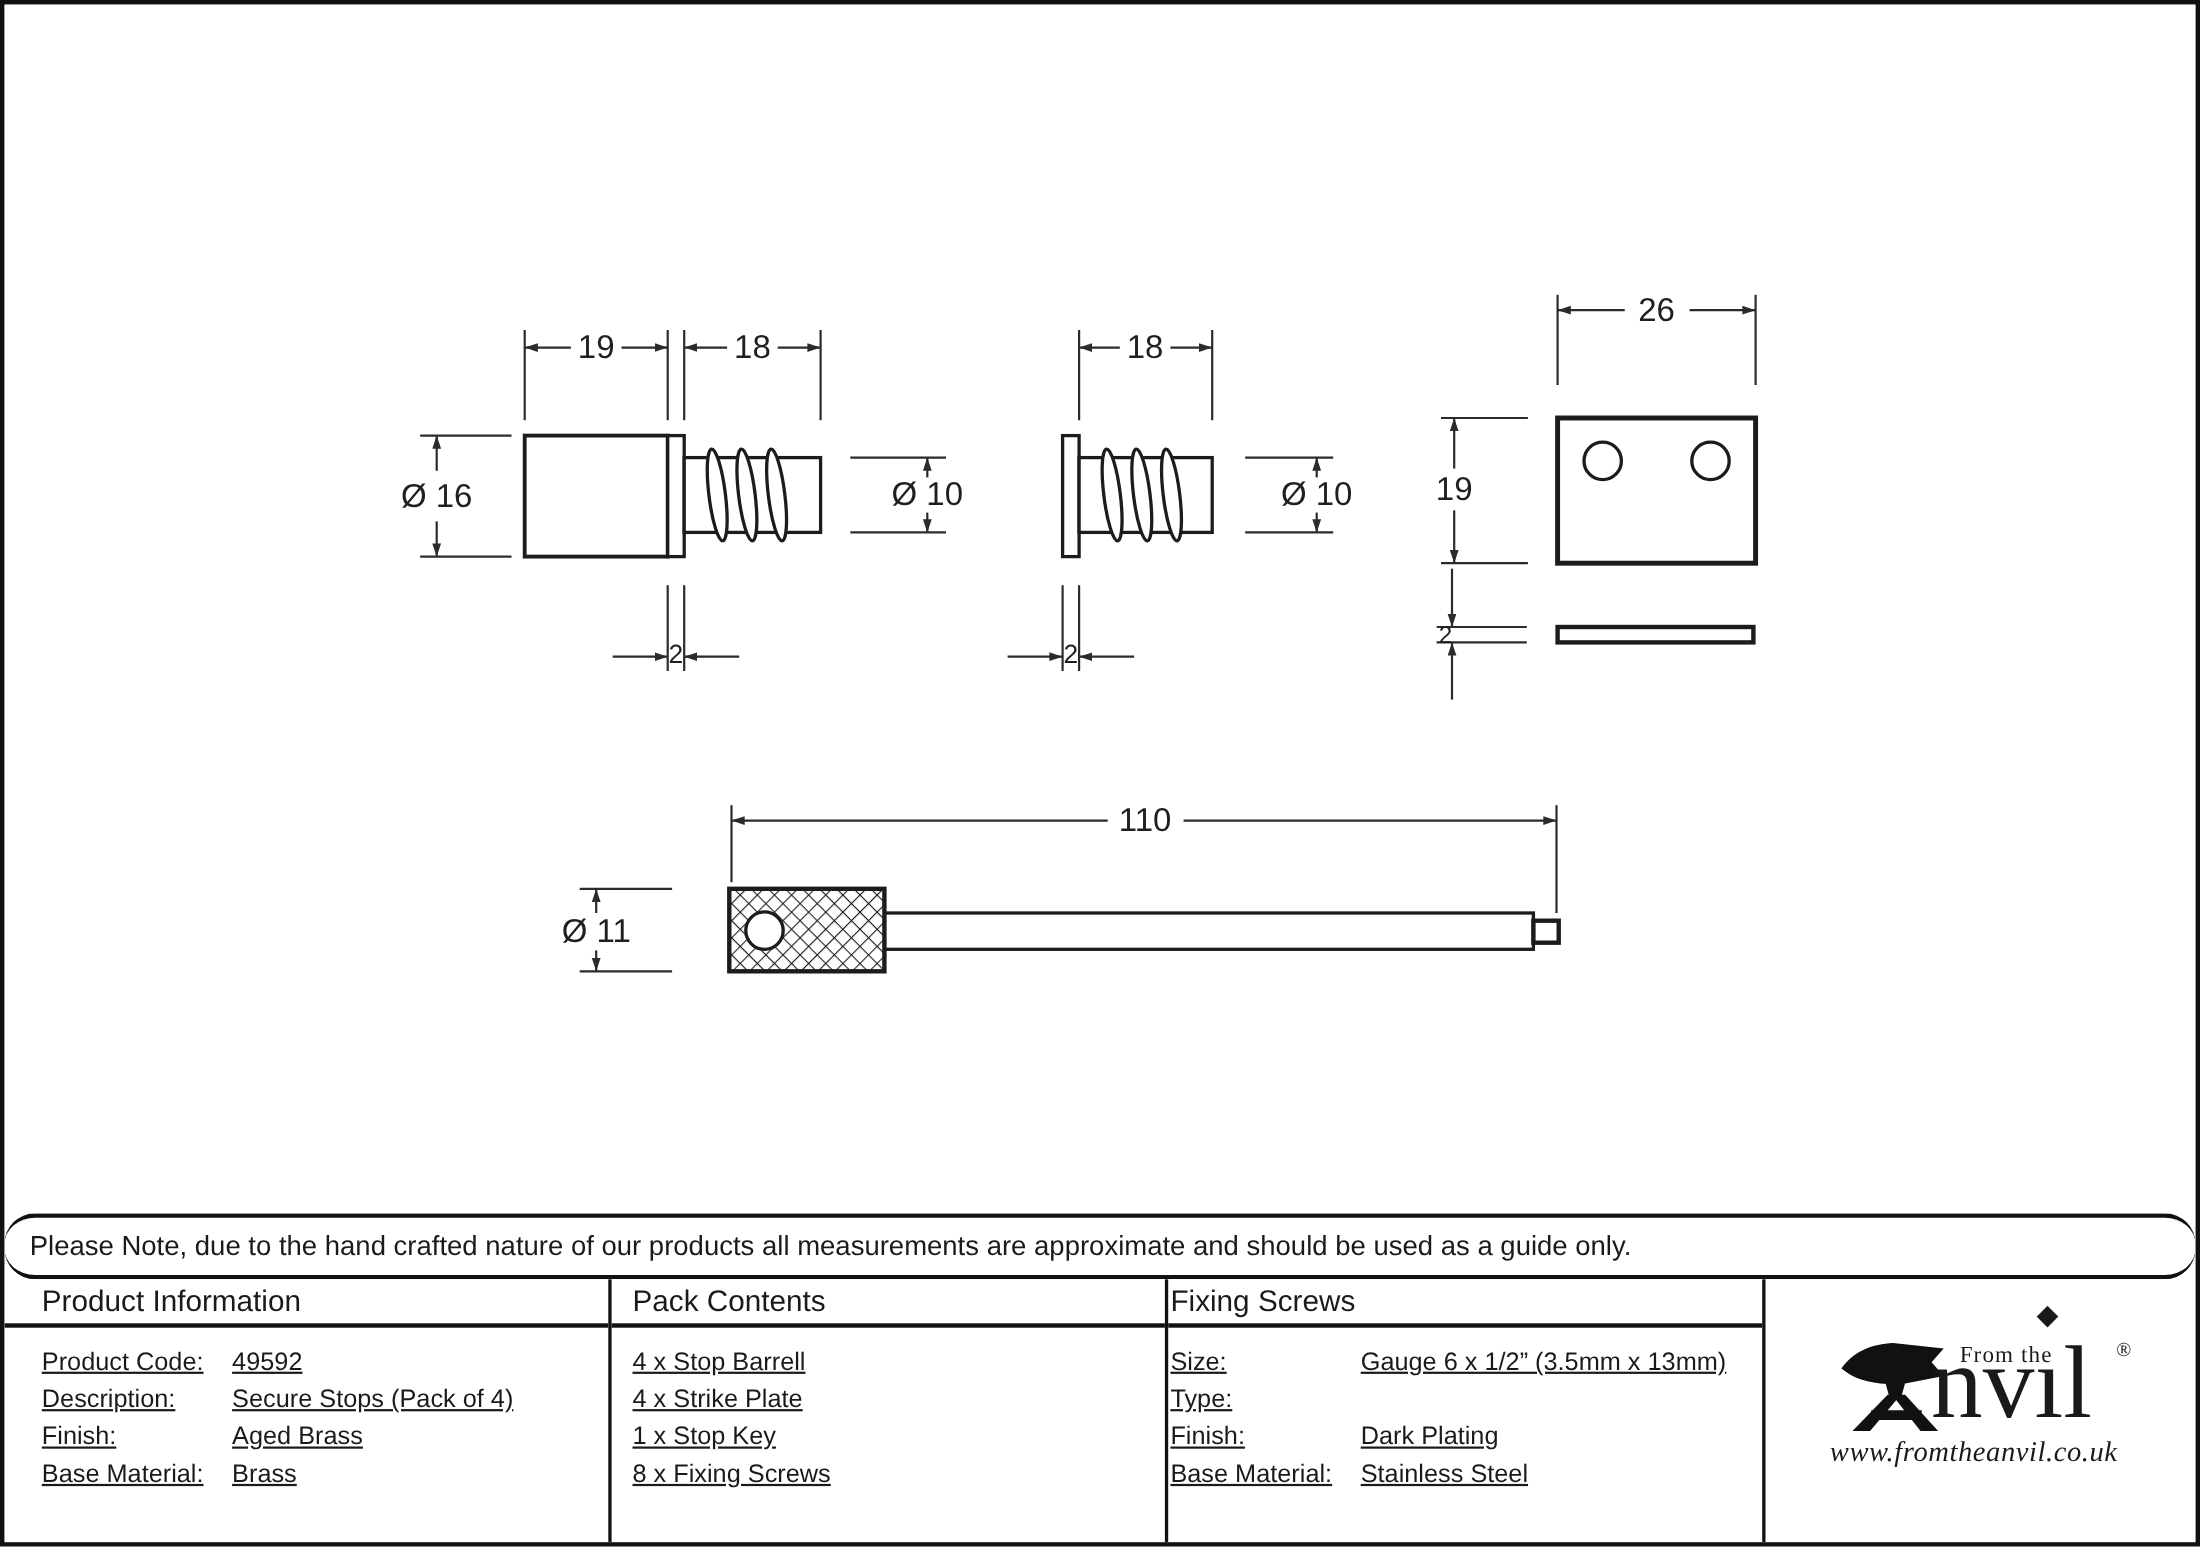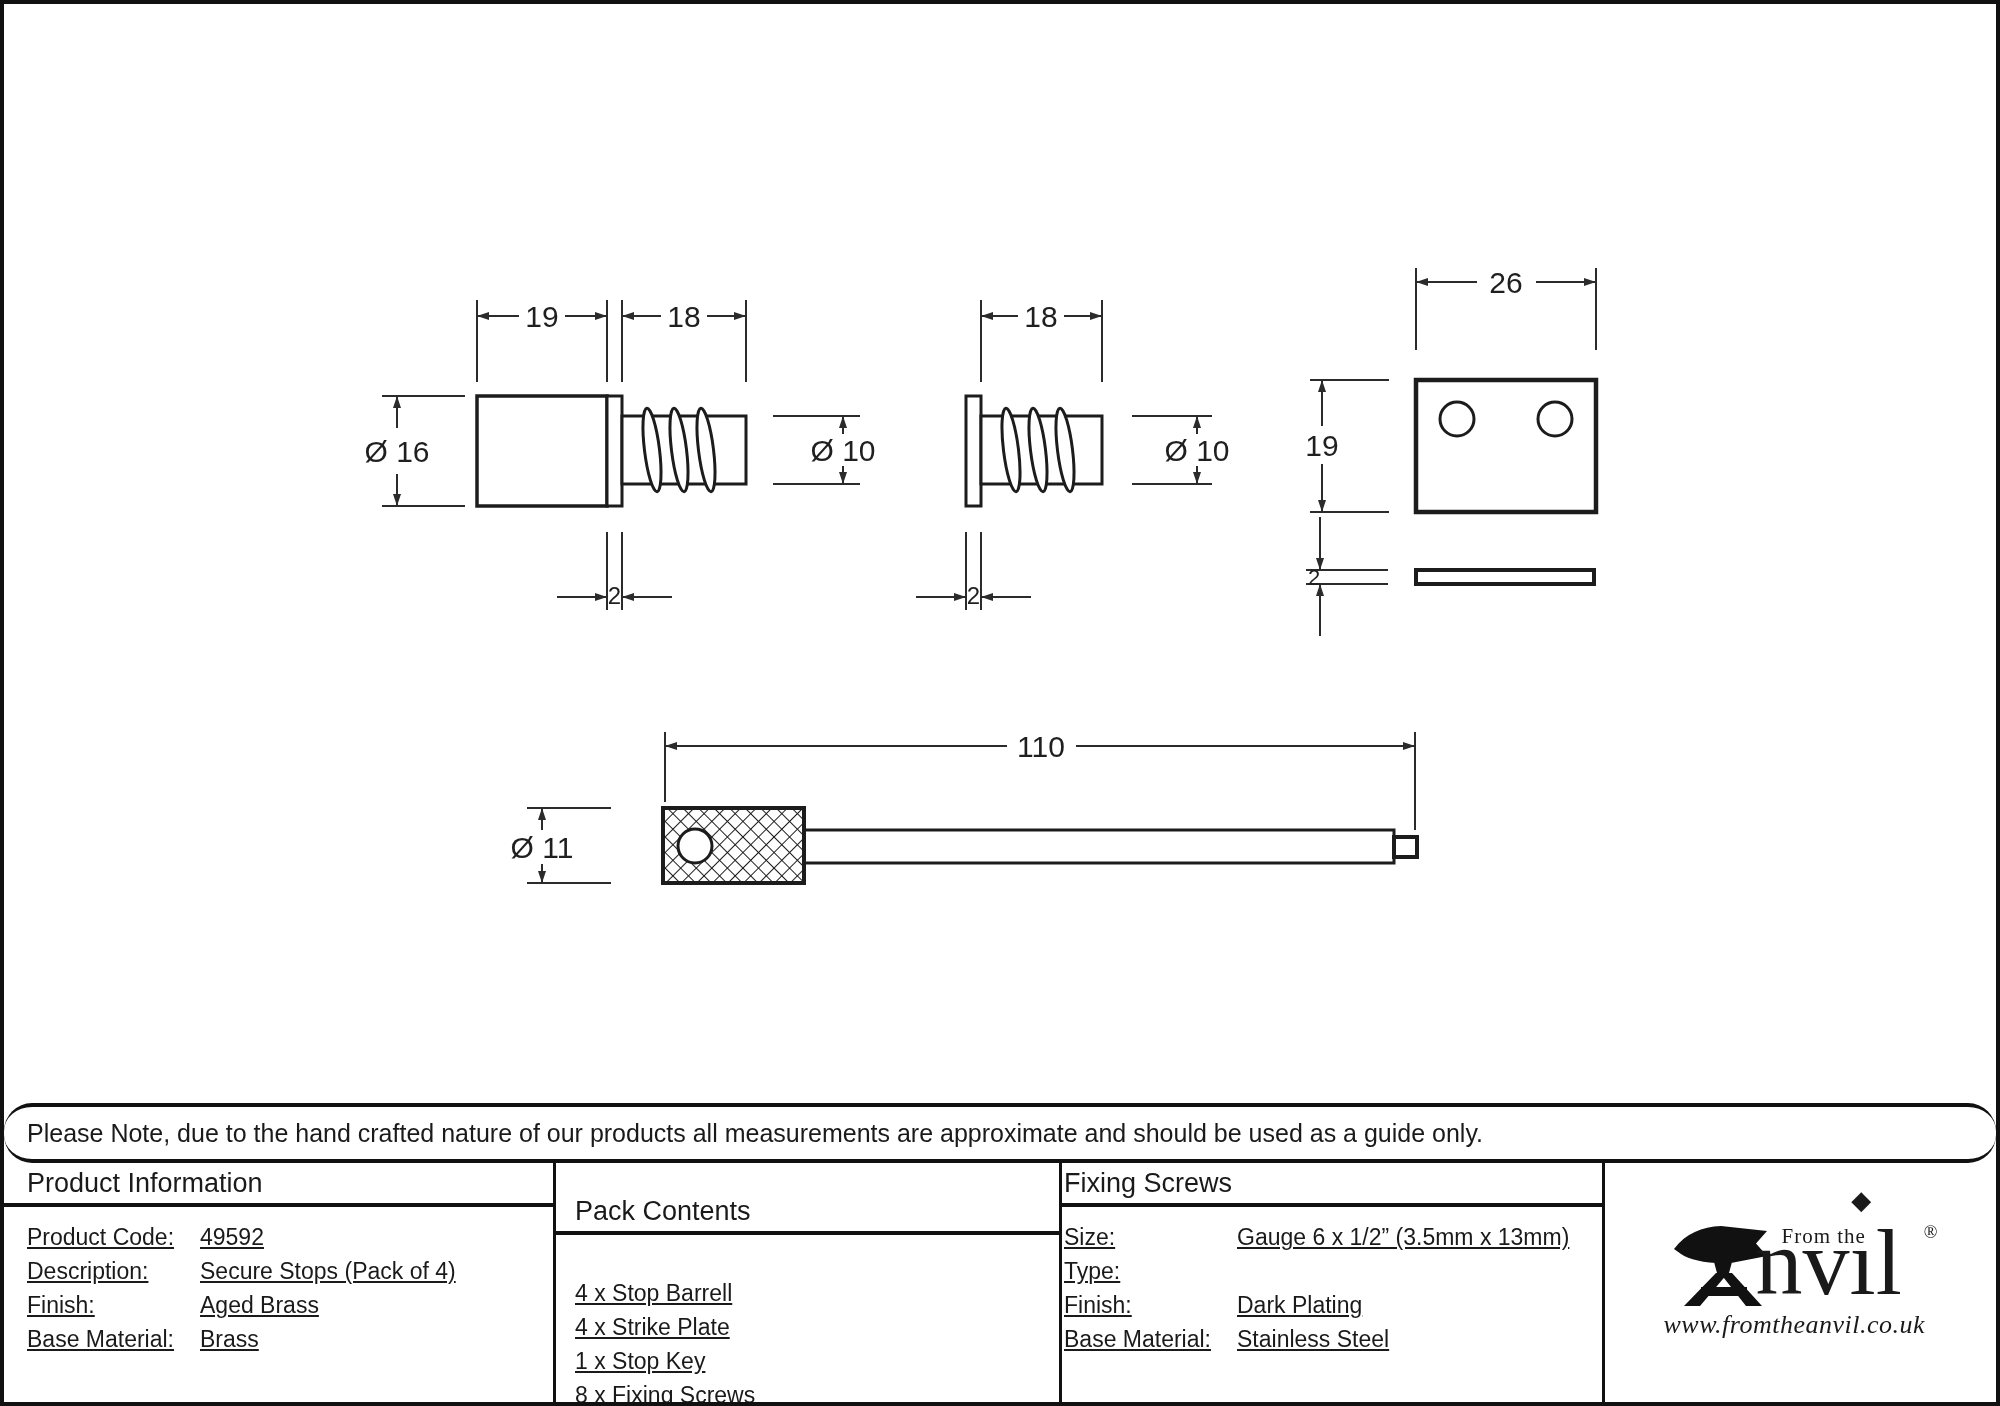--- a/index.html
+++ b/index.html
@@ -30,22 +30,22 @@
   .col-border{border-right:3px solid #111;}
   .col1{width:549px;}  
   .col2{width:503px;}
   .col3{width:540px;}
   .col4{flex:1 1 auto;display:flex;align-items:center;justify-content:center;}
   .col1,.col2,.col3{padding-left:0;}
   .col-header{
     height:40px;border-bottom:4px solid #111;display:flex;align-items:center;
     font-size:27px;flex:0 0 auto;
   }
-  .col1 .col-header,.col1 .col-body{padding-left:23px;}
-  .col2 .col-header,.col2 .col-body{padding-left:19px;margin-top:28px;}
+  .col1 .col-header,.col1 .col-body{padding-left:34px;}
+  .col2 .col-header,.col2 .col-body{padding-left:19px;}
   .col3 .col-header,.col3 .col-body{padding-left:2px;}
   .col-body{padding-top:13px;font-size:23px;flex:1 1 auto;text-decoration:underline;}
   .kv-row{display:grid;grid-template-columns:173px auto;line-height:34px;}
   .list-row{line-height:34px;}
 
   
   .logo{position:relative;width:262px;height:118px;margin-top:-10px;}
   .anvil-svg{position:absolute;left:0;top:-2px;width:102px;height:84px;}
   .from-the{position:absolute;left:112px;top:0px;font-family:"Liberation Serif",serif;font-size:21px;letter-spacing:1px;white-space:nowrap;}
   .anvil-word{position:absolute;left:86px;top:2px;font-family:"Liberation Serif",serif;font-size:94px;line-height:73px;white-space:nowrap;}

